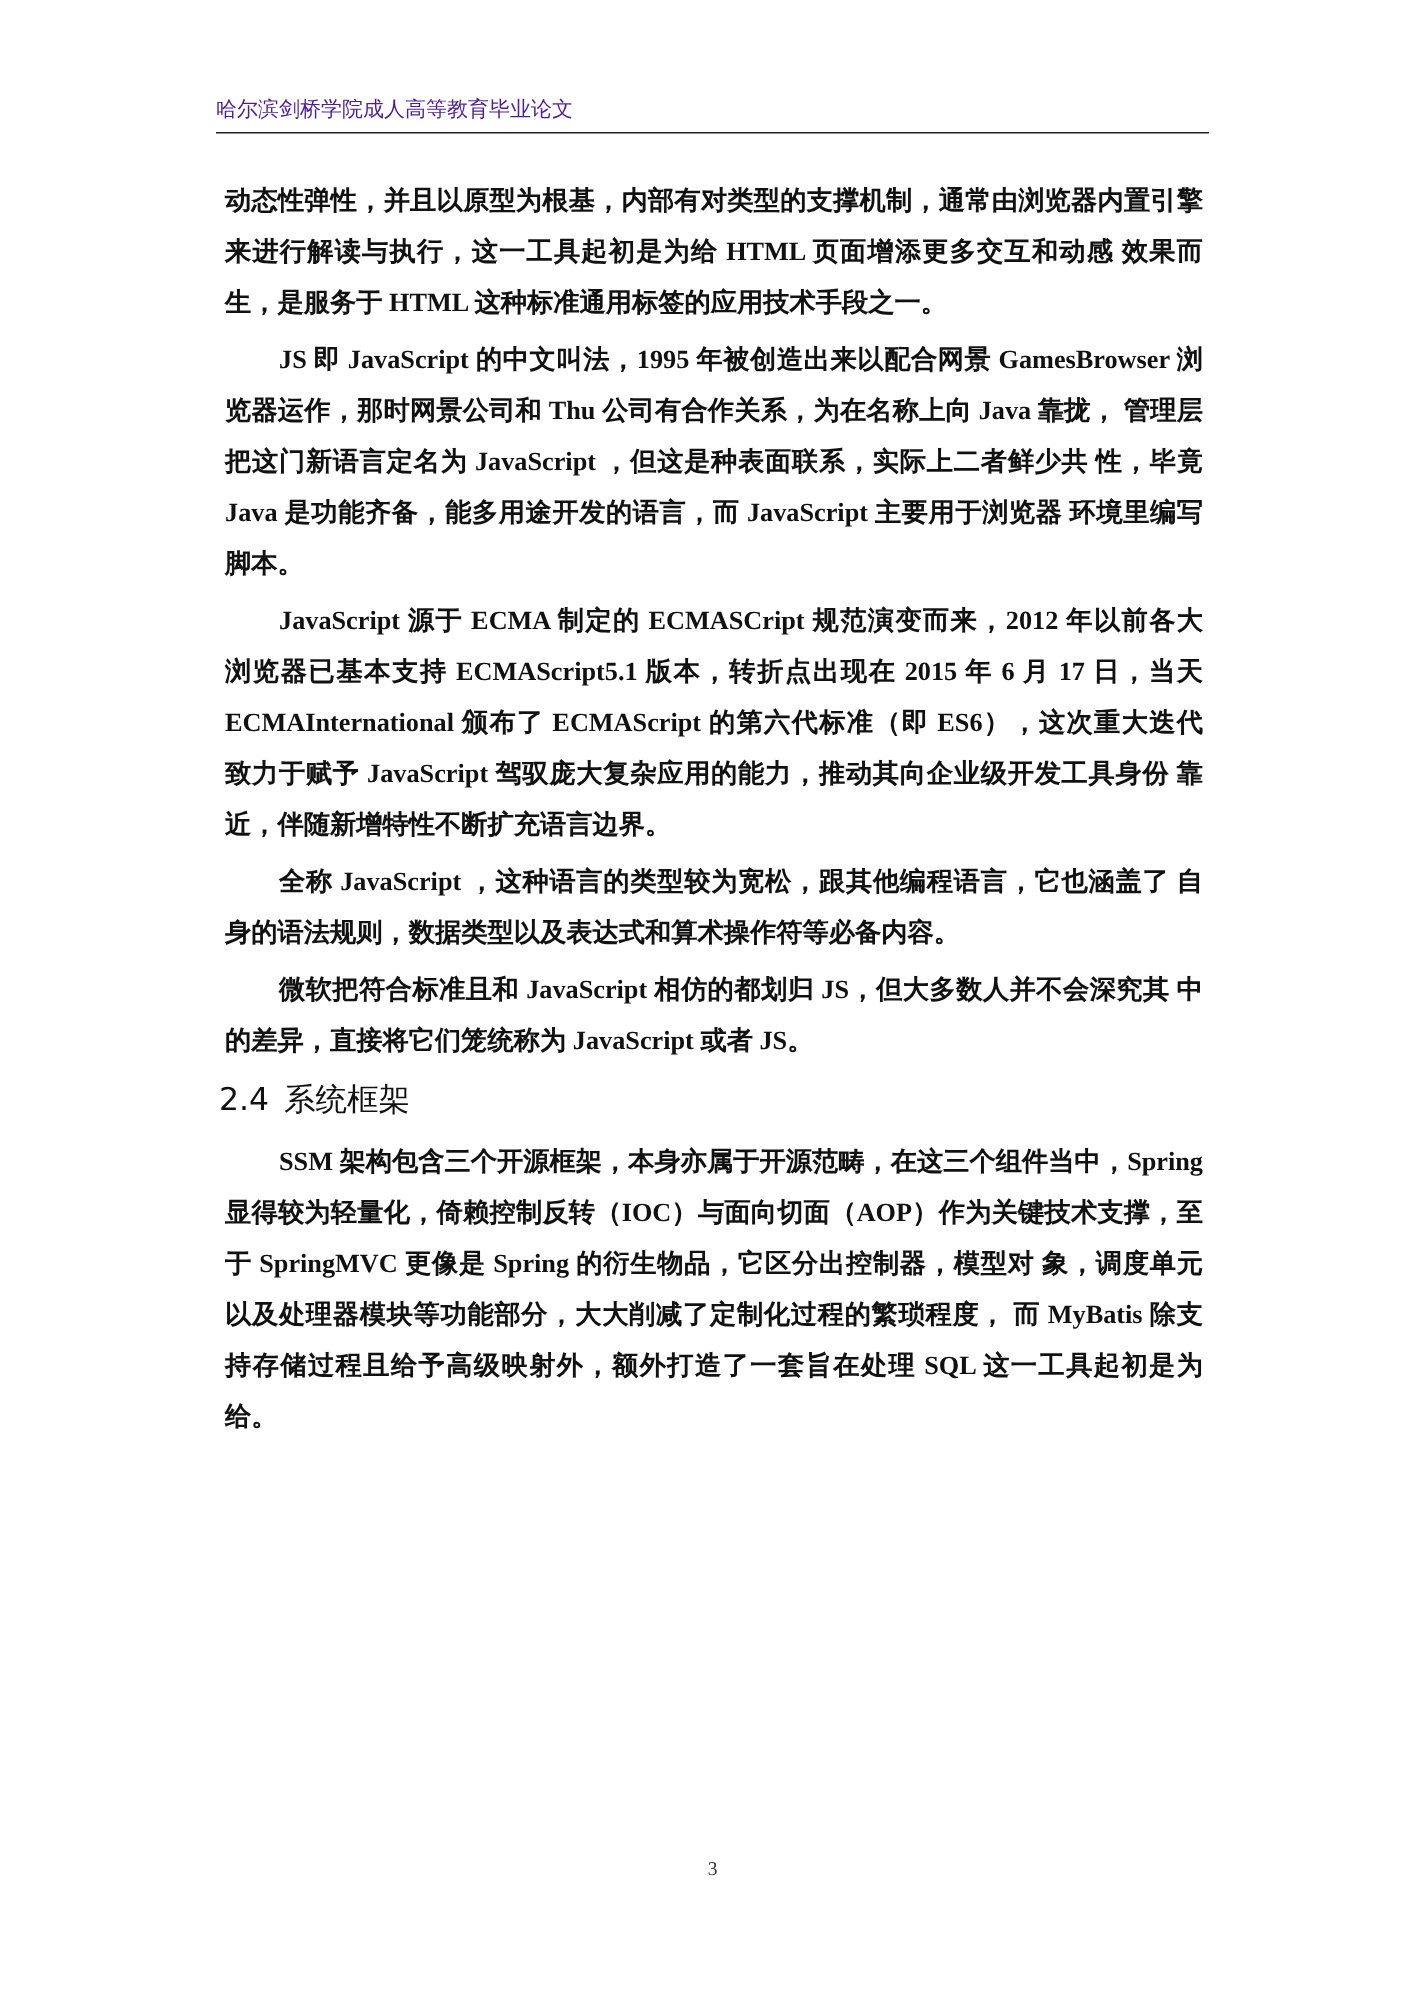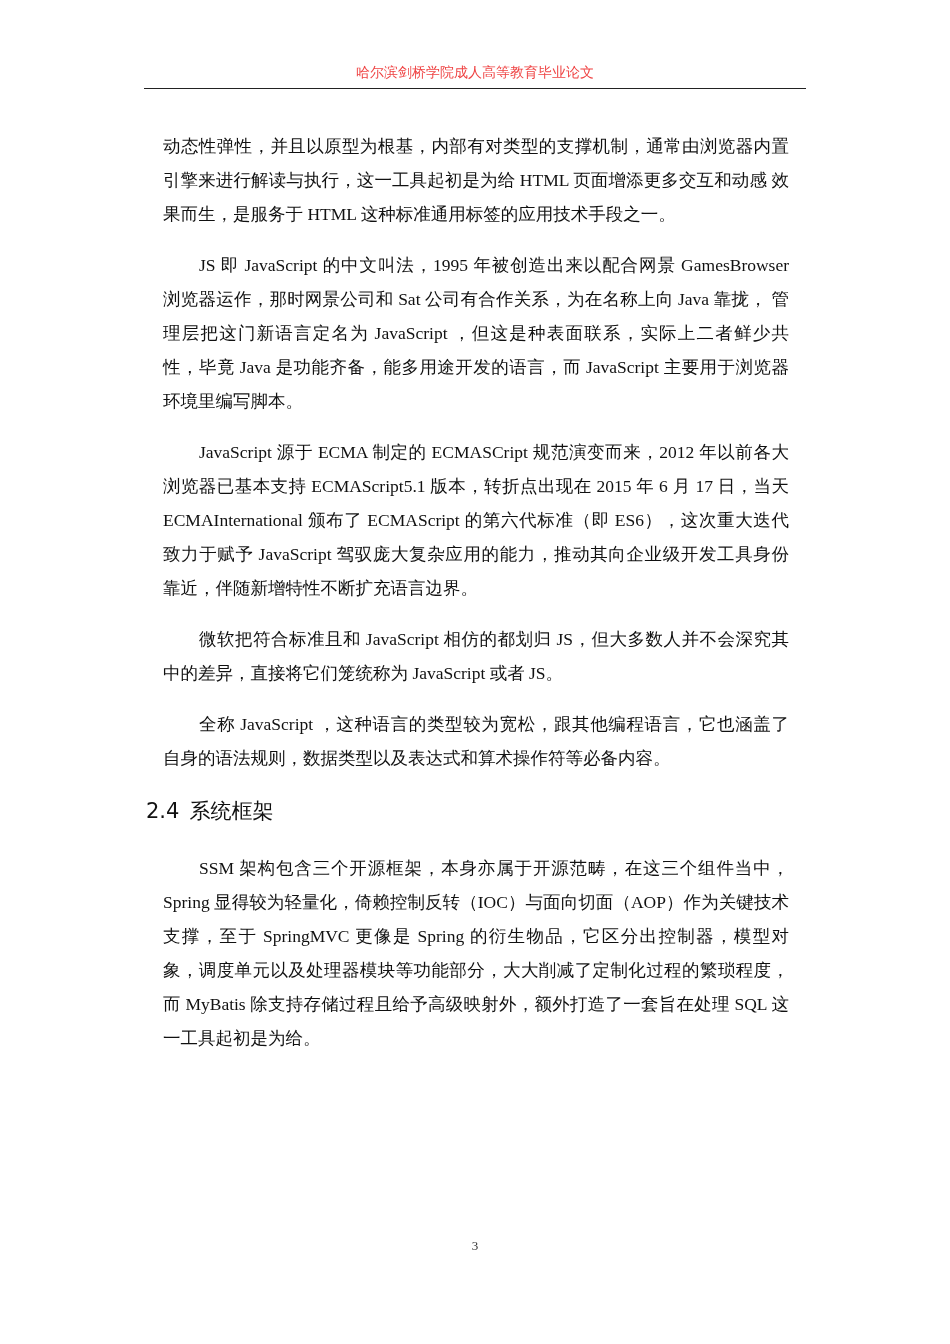--- a/index.html
+++ b/index.html
@@ -1,42 +1,42 @@
 <!DOCTYPE html>
 <html><head>
 <meta charset="utf-8">
 <style>
   html, body { margin:0; padding:0; background:#ffffff; }
   body { width:950px; height:1344px; position:relative; overflow:hidden;
          font-family:"Liberation Serif","DejaVu Serif",serif; color:#111; }
-  .header { position:absolute; left:144px; top:64px; width:662px; text-align:center;
-            font-size:14px; color:#ef4444; }
+  .header { position:absolute; left:144px; top:64px; width:662px; 
+            font-size:14px; color:#4c1d95; }
   .header-rule { position:absolute; left:144px; top:88px; width:662px; height:0;
                  border-top:1px solid #222; }
   .body { position:absolute; left:146px; top:112px; width:660px; }
-  .p { font-size:17.5px; line-height:34px; margin:17px; text-align:justify; text-justify:inter-character; }
+  .p { font-size:17.5px; line-height:34px; margin:4px; text-align:justify; text-justify:inter-character;font-weight:bold; }
   .p.indent { text-indent:36px; }
   .h2 { font-family:"DejaVu Sans","Liberation Sans",sans-serif; font-size:21px;
-        margin:2px 0 21px 0; line-height:38px; }
+        margin:2px 0 5px 0; line-height:38px; }
   .h2 .num { margin-right:10px; }
   .pagenum { position:absolute; left:0; width:950px; top:1238px; text-align:center;
              font-size:13px; color:#333; }
 </style>
 </head>
 <body>
 
 <div class="header">哈尔滨剑桥学院成人高等教育毕业论文</div>
 <div class="header-rule"></div>
 
 <div class="body">
   <p class="p">动态性弹性，并且以原型为根基，内部有对类型的支撑机制，通常由浏览器内置引擎来进行解读与执行，这一工具起初是为给 HTML 页面增添更多交互和动感 效果而生，是服务于 HTML 这种标准通用标签的应用技术手段之一。</p>
-  <p class="p indent">JS 即 JavaScript 的中文叫法，1995 年被创造出来以配合网景 GamesBrowser 浏览器运作，那时网景公司和 Sat 公司有合作关系，为在名称上向 Java 靠拢， 管理层把这门新语言定名为 JavaScript ，但这是种表面联系，实际上二者鲜少共 性，毕竟 Java 是功能齐备，能多用途开发的语言，而 JavaScript 主要用于浏览器 环境里编写脚本。</p>
+  <p class="p indent">JS 即 JavaScript 的中文叫法，1995 年被创造出来以配合网景 GamesBrowser 浏览器运作，那时网景公司和 Thu 公司有合作关系，为在名称上向 Java 靠拢， 管理层把这门新语言定名为 JavaScript ，但这是种表面联系，实际上二者鲜少共 性，毕竟 Java 是功能齐备，能多用途开发的语言，而 JavaScript 主要用于浏览器 环境里编写脚本。</p>
   <p class="p indent">JavaScript 源于 ECMA 制定的 ECMASCript 规范演变而来，2012 年以前各大 浏览器已基本支持 ECMAScript5.1 版本，转折点出现在 2015 年 6 月 17 日，当天 ECMAInternational 颁布了 ECMAScript 的第六代标准（即 ES6），这次重大迭代 致力于赋予 JavaScript 驾驭庞大复杂应用的能力，推动其向企业级开发工具身份 靠近，伴随新增特性不断扩充语言边界。</p>
+  <p class="p indent">全称 JavaScript ，这种语言的类型较为宽松，跟其他编程语言，它也涵盖了 自身的语法规则，数据类型以及表达式和算术操作符等必备内容。</p>
   <p class="p indent">微软把符合标准且和 JavaScript 相仿的都划归 JS，但大多数人并不会深究其 中的差异，直接将它们笼统称为 JavaScript 或者 JS。</p>
-  <p class="p indent">全称 JavaScript ，这种语言的类型较为宽松，跟其他编程语言，它也涵盖了 自身的语法规则，数据类型以及表达式和算术操作符等必备内容。</p>
 
   <div class="h2">
     <span class="num">2.4</span><span>系统框架</span>
   </div>
 
   <p class="p indent">SSM 架构包含三个开源框架，本身亦属于开源范畴，在这三个组件当中，Spring 显得较为轻量化，倚赖控制反转（IOC）与面向切面（AOP）作为关键技术支撑，至于 SpringMVC 更像是 Spring 的衍生物品，它区分出控制器，模型对 象，调度单元以及处理器模块等功能部分，大大削减了定制化过程的繁琐程度， 而 MyBatis 除支持存储过程且给予高级映射外，额外打造了一套旨在处理 SQL 这一工具起初是为给。</p>
 </div>
 
 <div class="pagenum">3</div>
 

